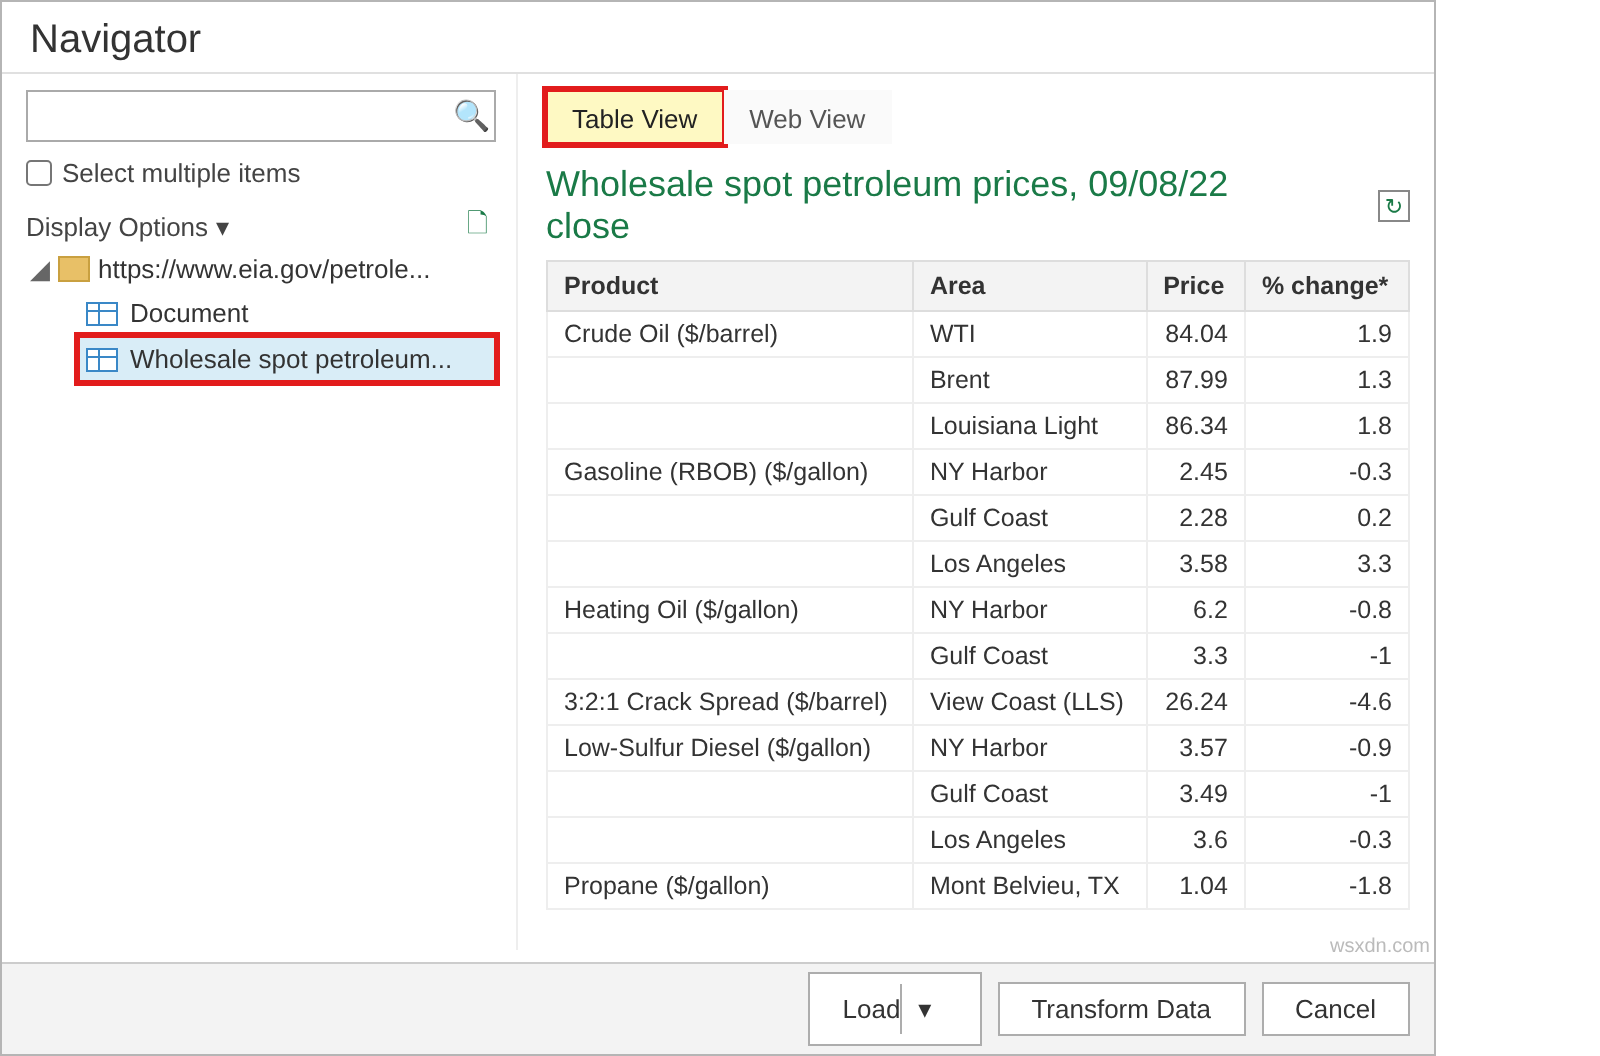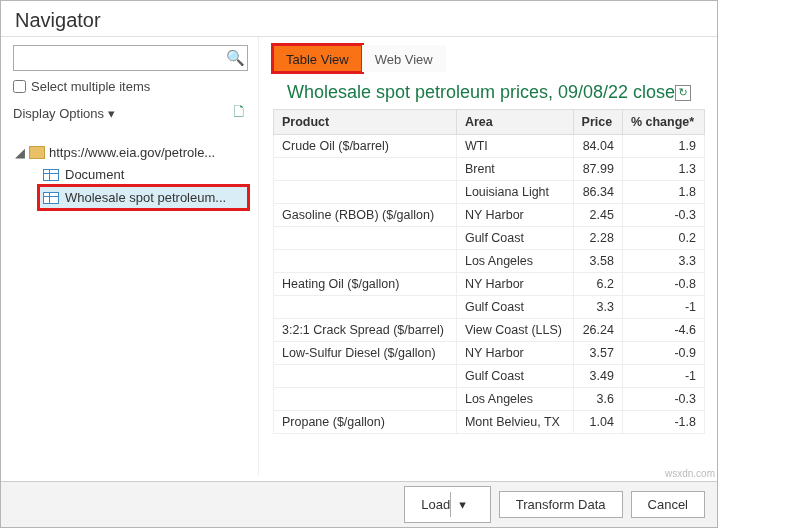--- a/index.html
+++ b/index.html
@@ -6,38 +6,38 @@
   body { margin: 0; background: #fff; width: 800px; height: 528px; overflow: hidden; color: #333; }
   .window { width: 718px; height: 528px; border: 1px solid #b5b5b5; position: relative; background: #fff; }
   .title { font-size: 20px; font-weight: 400; color: #333; padding: 8px 14px 4px; border-bottom: 1px solid #e0e0e0; }
   .body { display: flex; height: 438px; }
   .left { width: 258px; padding: 8px 10px 0 12px; border-right: 1px solid #eee; display: flex; flex-direction: column; }
   .search { display: flex; border: 1px solid #aaa; height: 26px; margin-bottom: 8px; align-items: center; }
   .search input { flex: 1; border: none; outline: none; font-size: 13px; padding: 0 6px; background: transparent; }
   .search .icon { width: 22px; text-align: center; color: #1a7a47; font-size: 15px; }
   .chk-row { font-size: 13px; display: flex; align-items: center; gap: 5px; margin-bottom: 8px; color: #444; }
   .chk-row input { width: 13px; height: 13px; margin: 0; }
-  .opt-row { font-size: 13px; display: flex; align-items: center; justify-content: space-between; margin-bottom: 18px; padding-right: 4px; color: #444; gap: 40px; }
+  .opt-row { font-size: 13px; display: flex; align-items: center; justify-content: space-between; margin-bottom: 0; padding-right: 4px; color: #444; gap: 40px; }
   .opt-row .lab { display: flex; align-items: center; gap: 4px; }
   .tree { font-size: 13px; }
   .tree-node { display: flex; align-items: center; gap: 4px; padding: 3px 2px; color: #333; white-space: nowrap; overflow: hidden; text-overflow: ellipsis; }
   .tree-node .tw { width: 10px; text-align: center; color: #666; }
   .folder-icon { width: 16px; height: 13px; background: #e8c067; border: 1px solid #c9a040; }
   .tbl-icon { width: 16px; height: 12px; background: #fff; border: 1px solid #3a88c7; position: relative; }
   .tbl-icon::before { content:""; position:absolute; left:0; right:0; top:3px; border-top:1px solid #3a88c7; }
   .tbl-icon::after { content:""; position:absolute; top:0; bottom:0; left:5px; border-left:1px solid #3a88c7; }
   .tree-child { padding-left: 26px; }
   .tree-item { display:flex; align-items:center; gap:6px; padding:4px 4px; }
   .selected { background: #d9edf7; }
   .hl-red { outline: 3px solid #e21c1c; outline-offset: -1px; }
   .right { flex: 1; padding: 8px 12px 0 14px; display:flex; flex-direction:column; }
   .tabs { display:flex; gap:0; font-size:13px; }
   .tab { padding: 6px 12px 5px; color:#555; border:1px solid transparent; border-bottom:none; background:#fafafa; }
-  .tab.active { background:#f97316; border-color:#ccc; color:#222; }
-  .preview-title { color:#1a7a47; font-size:18px; font-weight:400; padding:10px 0 6px; display:flex; justify-content:center; align-items:center; }
+  .tab.active { background:#fef9c3; border-color:#ccc; color:#222; }
+  .preview-title { color:#1a7a47; font-size:18px; font-weight:400; padding:10px 0 6px; display:flex; justify-content:flex-start; align-items:center;gap:28px; }
   .refresh-icon { width:16px; height:16px; border:1px solid #888; color:#1a7a47; font-size:11px; display:flex; align-items:center; justify-content:center; }
   table.data { width:100%; border-collapse: collapse; font-size:12.5px; }
   table.data th { text-align:left; font-weight:600; background:#f3f3f3; border:1px solid #ddd; padding:5px 8px; color:#333; }
   table.data td { border:1px solid #eee; padding:4px 8px; color:#333; }
   table.data td.num { text-align:right; }
   .footer { position:absolute; bottom:0; left:0; right:0; height:46px; background:#f3f3f3; border-top:1px solid #ccc; display:flex; justify-content:flex-end; align-items:center; gap:8px; padding:0 12px; }
   .btn { background:#fff; border:1px solid #adadad; font-size:13px; padding:5px 16px; color:#333; }
   .btn-split { display:flex; align-items:center; }
   .btn-split .caret { padding:5px 8px; border-left:1px solid #adadad; }
   .watermark { position:absolute; right:2px; bottom:48px; font-size:10px; color:#bbb; }

